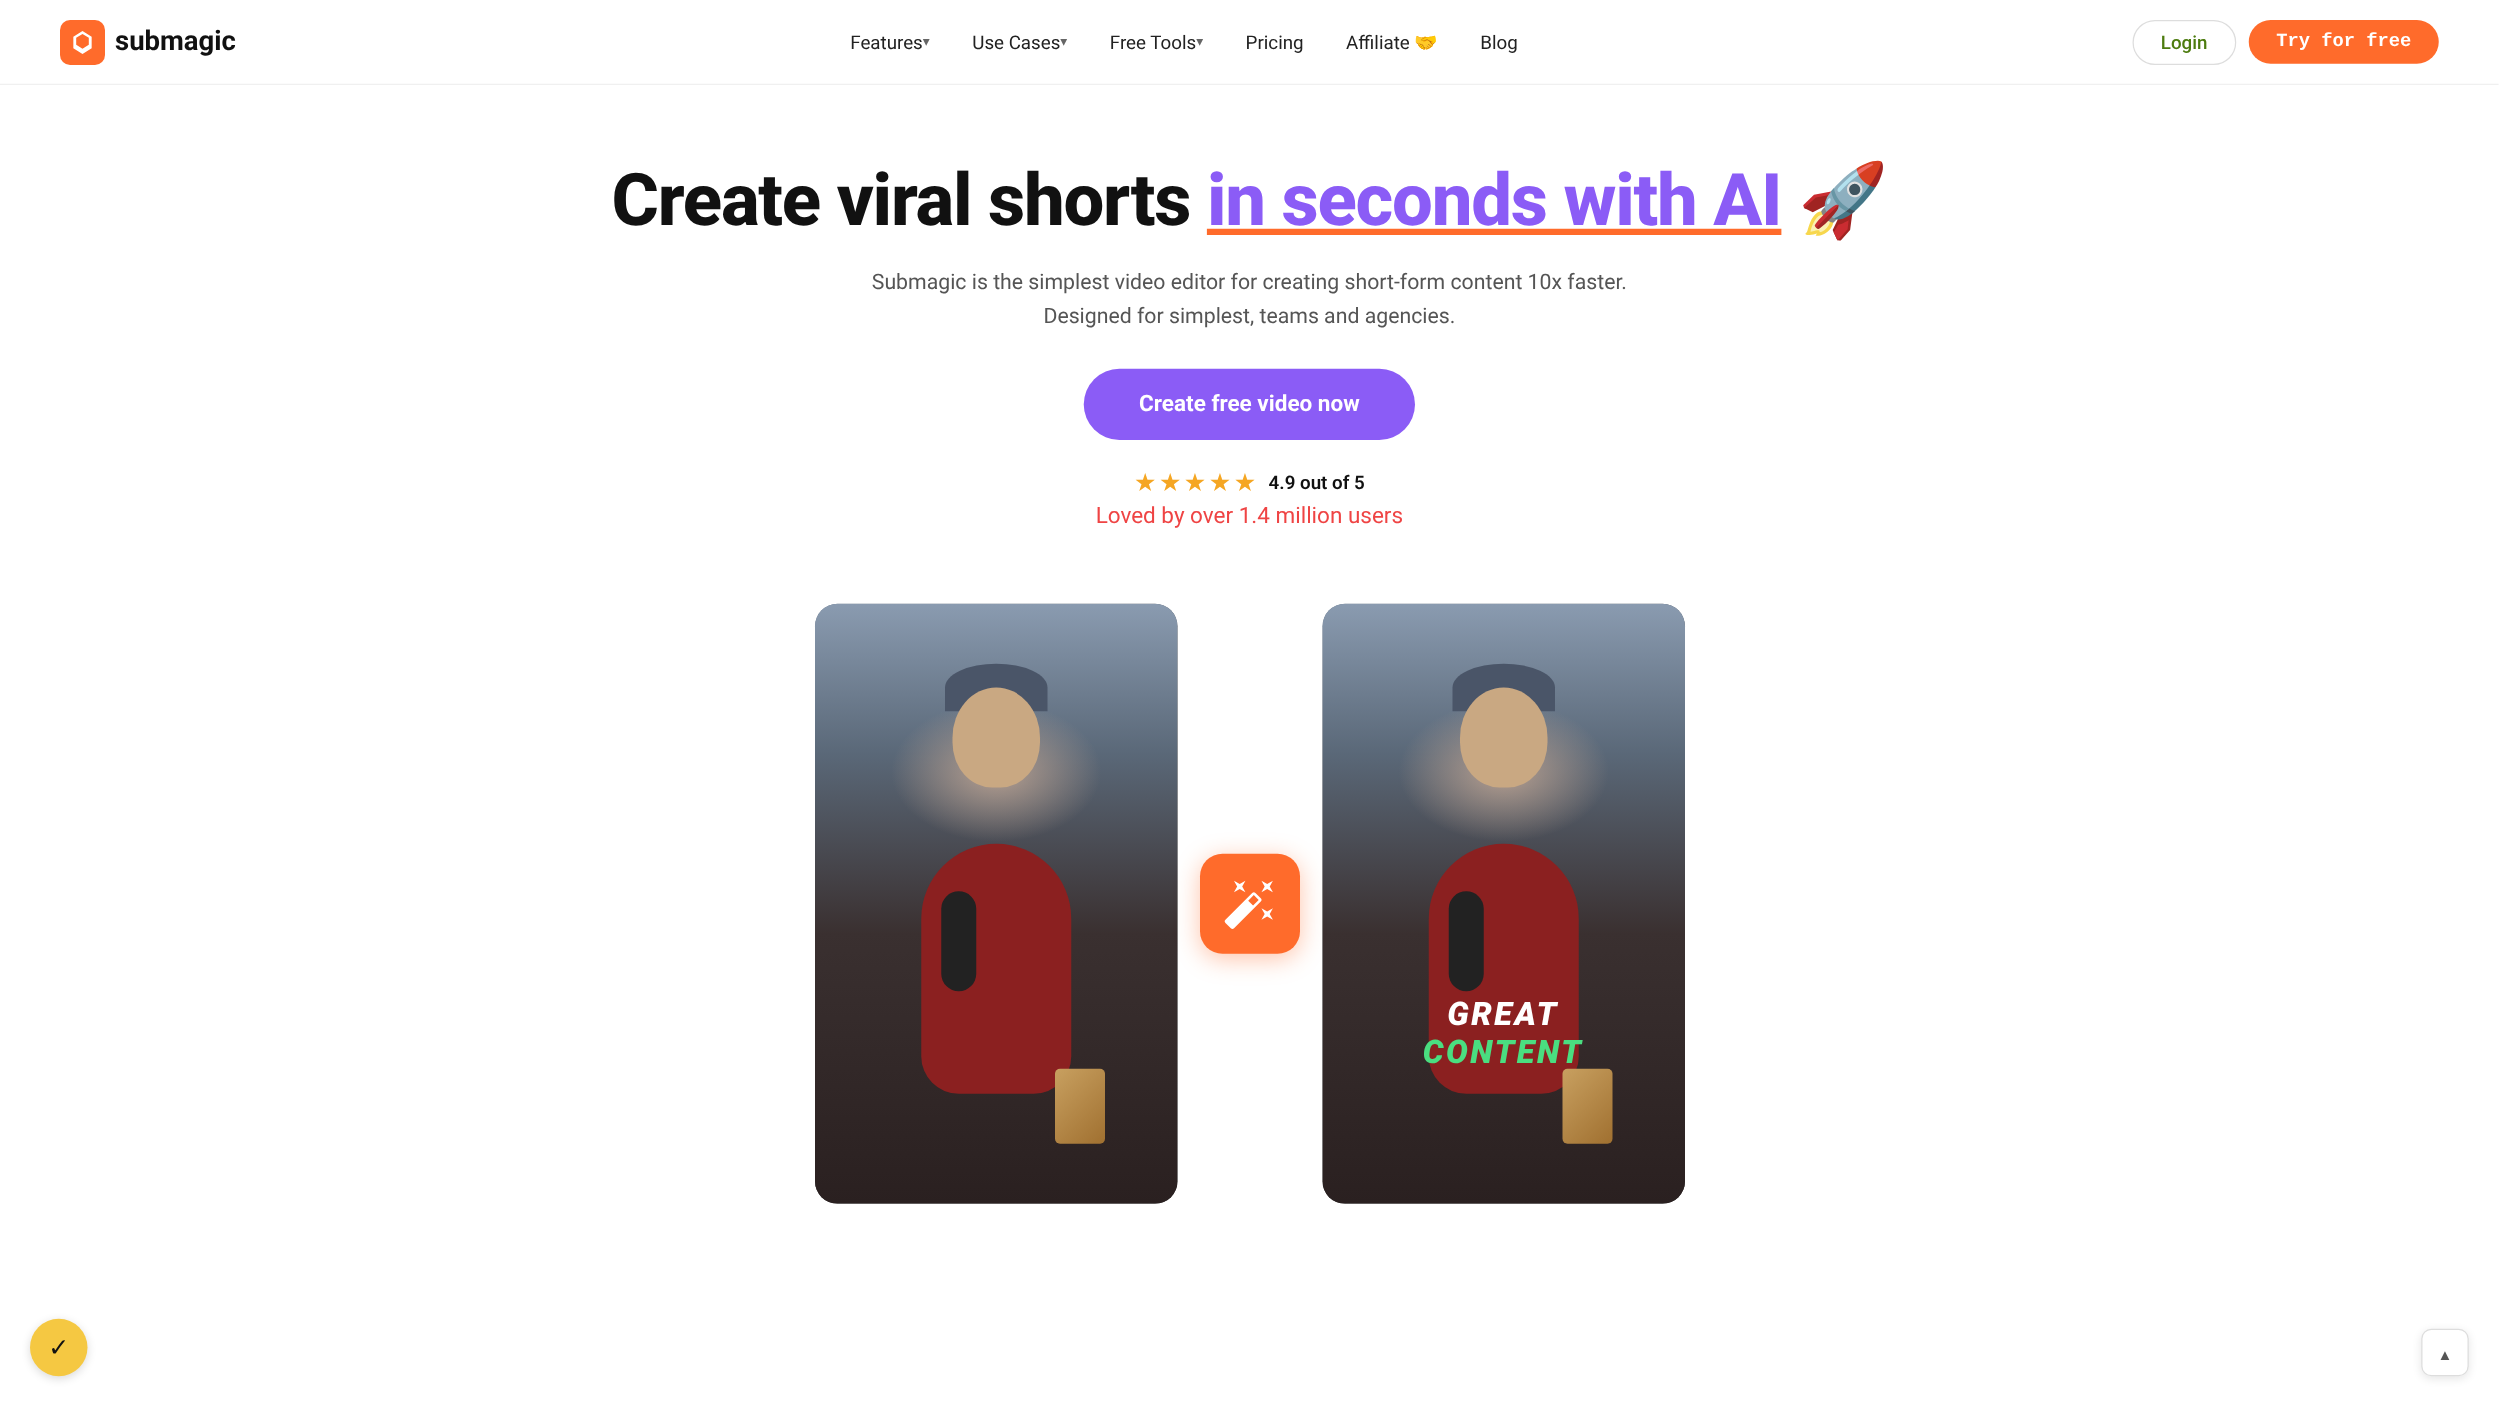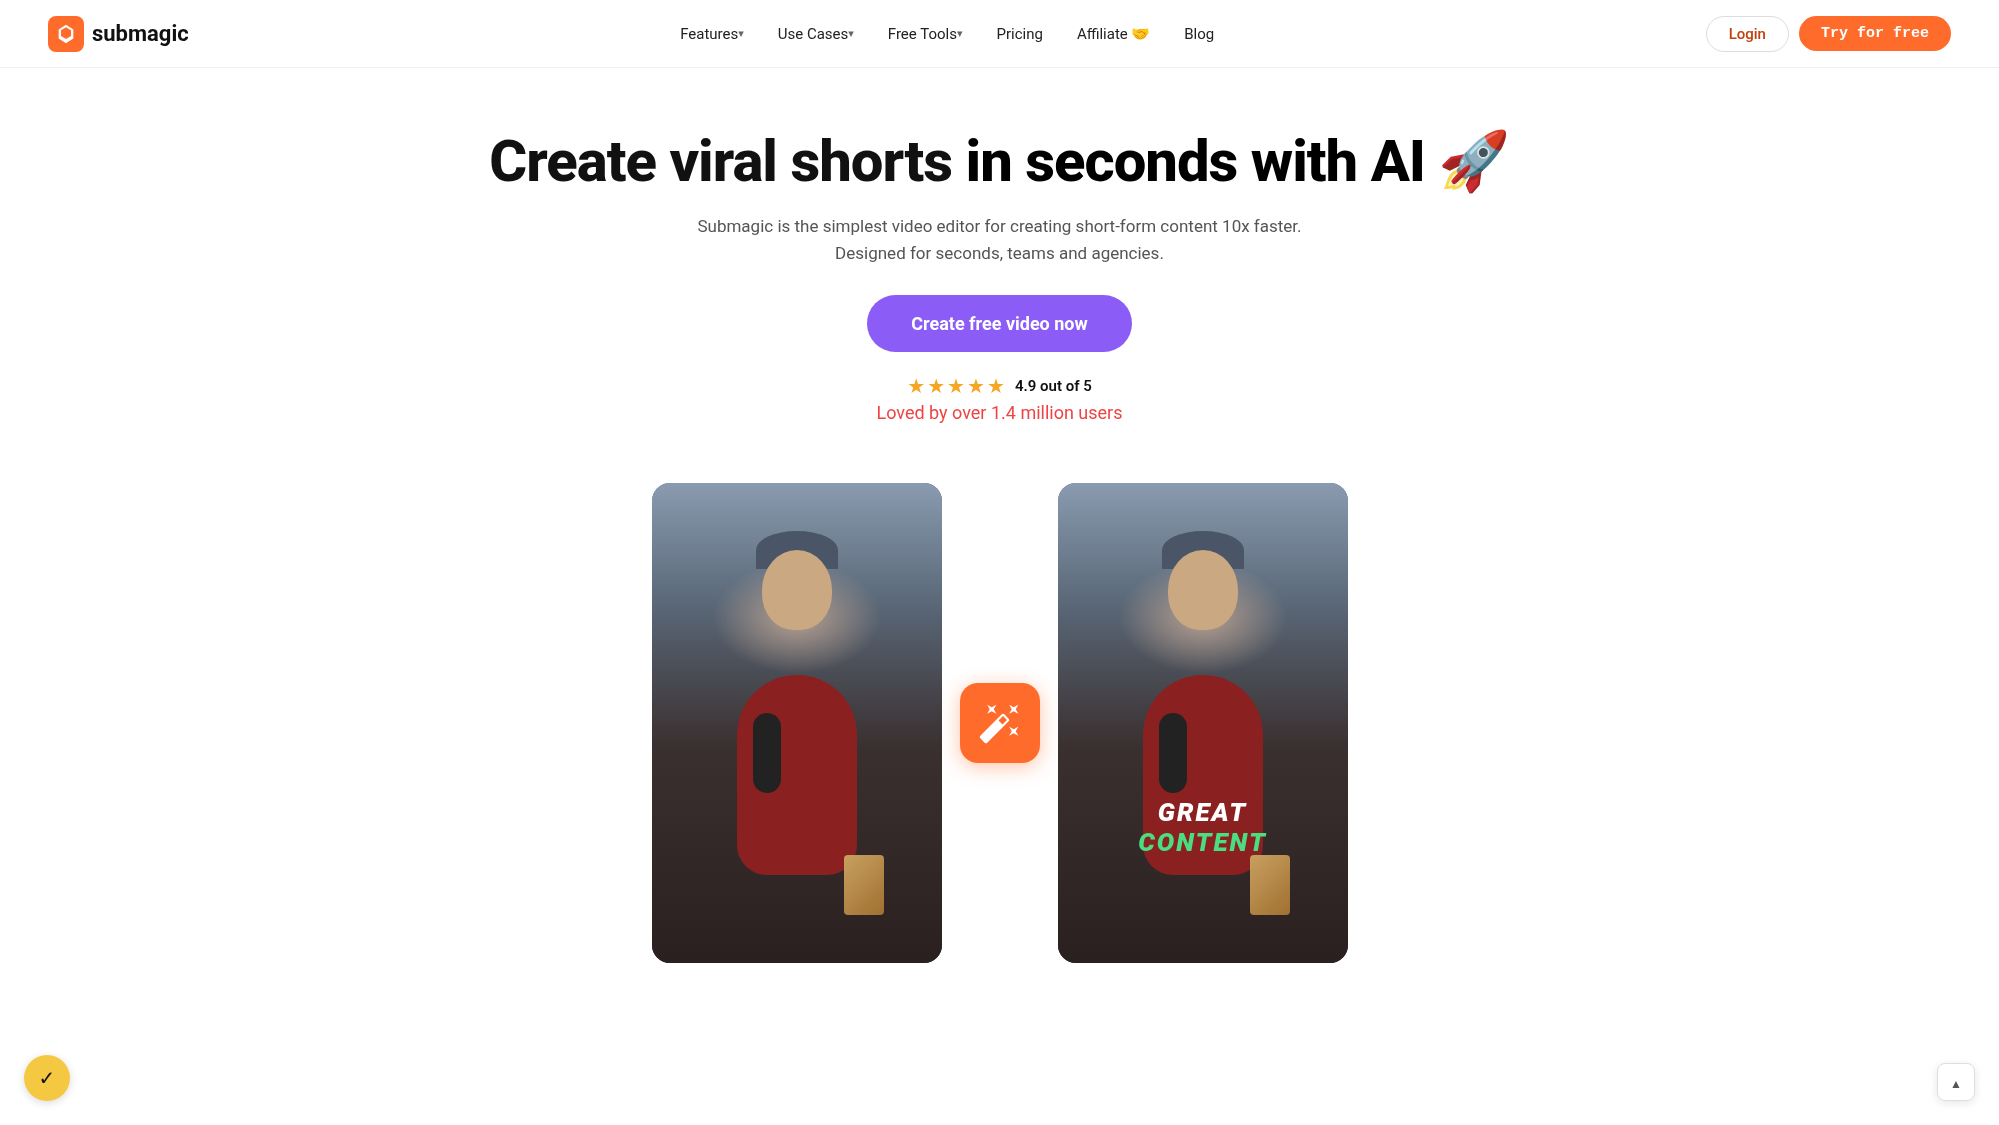--- a/index.html
+++ b/index.html
@@ -23,37 +23,37 @@
       display: flex; align-items: center; gap: 0;
       padding: 8px 14px; font-size: 15px; color: #222; cursor: pointer;
       border-radius: 8px; text-decoration: none; background: none; border: none;
       font-family: inherit;
     }
     .nav-chevron { font-size: 11px; color: #666; }
     .nav-actions { display: flex; align-items: center; gap: 10px; }
     .btn-login {
       padding: 8px 22px; border: 1.5px solid #ddd; border-radius: 30px;
       background: #fff; font-size: 15px; font-weight: 500; cursor: pointer;
-      color: #c2410c; font-family: inherit; text-align: right;
+      color: #4d7c0f; font-family: inherit; text-align: right;
     }
     .btn-tryfree {
       padding: 9px 22px; border-radius: 30px; border: none;
       background: #ff6b2b; color: #fff; font-size: 15px; font-weight: 600;
       cursor: pointer; font-family: Liberation Mono, monospace;
     }
 
     
     .hero {
       text-align: center; padding: 60px 24px 40px;
     }
     .hero-title {
       font-size: 58px; font-weight: 800; line-height: 1.15; color: #111;
       margin-bottom: 18px; letter-spacing: -1px;
     }
-    .hero-title-highlight { color: #000000; text-decoration-color: #ff6b2b; margin-top: 13px; }
+    .hero-title-highlight { color: #8b5cf6; text-decoration: underline; text-decoration-color: #ff6b2b; margin-top: 13px; }
     .hero-subtitle {
       font-size: 17px; color: #555; line-height: 1.6; margin-bottom: 28px;
     }
     .btn-cta {
       display: inline-block; padding: 18px 44px; background: #8b5cf6;
       color: #fff; font-size: 18px; font-weight: 700; border-radius: 50px;
       border: none; cursor: pointer; font-family: inherit; margin-bottom: 22px;
     }
     .rating-row { display: flex; align-items: center; justify-content: center; gap: 8px; margin-bottom: 4px; }
     .stars { color: #f5a623; font-size: 20px; letter-spacing: 2px; }
@@ -186,21 +186,21 @@
     <button class="btn-tryfree">Try for free</button>
   </div>
 </nav>
 
 <section class="hero">
   <h1 class="hero-title">
     <span>Create viral shorts </span><span class="hero-title-highlight">in seconds with AI</span><span> 🚀</span>
   </h1>
   <p class="hero-subtitle">
     <span>Submagic is the simplest video editor for creating short-form content 10x faster.</span><br>
-    <span>Designed for seconds, teams and agencies.</span>
+    <span>Designed for simplest, teams and agencies.</span>
   </p>
   <button class="btn-cta">Create free video now</button>
   <div>
     <div class="rating-row">
       <span class="stars">★★★★★</span>
       <span class="rating-score">4.9 out of 5</span>
     </div>
     <div class="rating-sub">Loved by over 1.4 million users</div>
   </div>
 </section>

